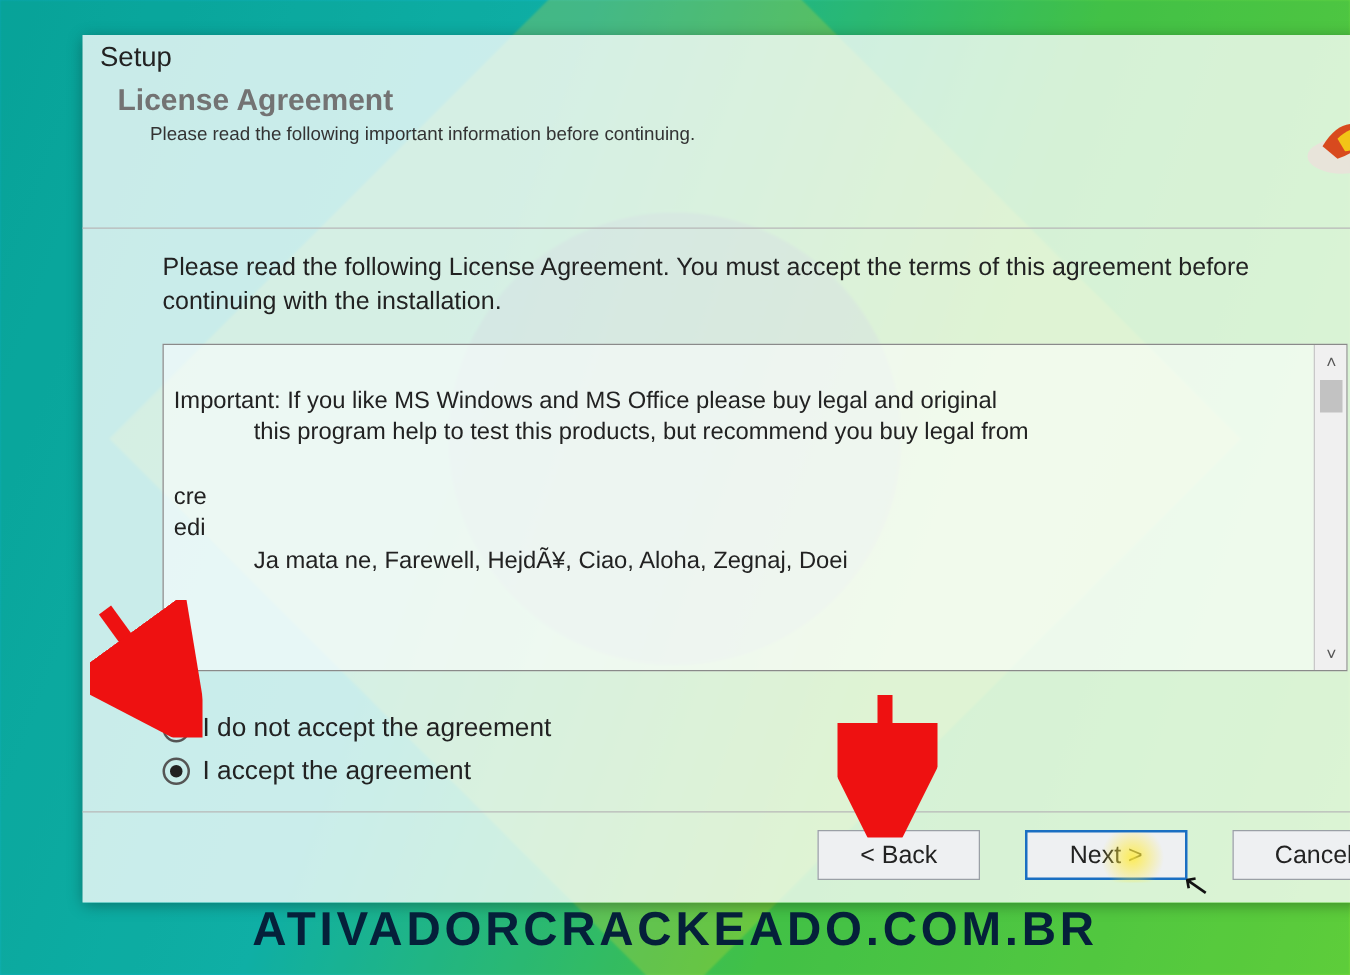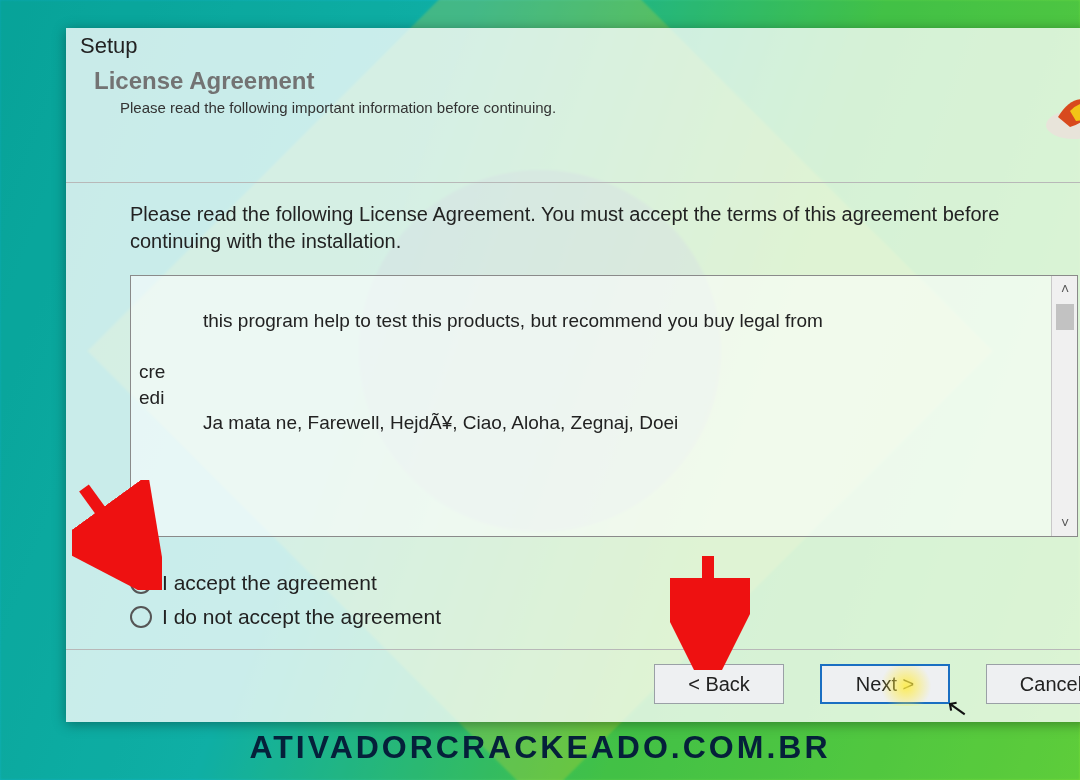--- a/index.html
+++ b/index.html
@@ -181,21 +181,21 @@
     position: absolute;
     pointer-events: none;
   }
   .arrow svg { display: block; }
 
   .watermark {
     position: absolute;
     left: 0; right: 0; bottom: 14px;
     text-align: center;
     font-family: Impact, "Arial Black", sans-serif;
-    font-size: 32px;
+    font-size: 38px;
     letter-spacing: 3px;
     color: #05203a;
     font-weight: 900;
   }
 </style>
 </head>
 <body>
 
 <div class="flag"></div>
 
@@ -217,42 +217,43 @@
         <polygon points="12,0 15,9 24,12 15,15 12,24 9,15 0,12 9,9" fill="#2aa6e0"></polygon>
       </g>
     </svg>
   </div>
 
   <div class="body">
     <div class="lead">Please read the following License Agreement. You must accept the terms of this agreement before continuing with the installation.</div>
 
     <div class="license-box">
       <div class="license-text">
+<span>Important: If you like MS Windows and MS Office please buy legal and original</span>
 <span class="indent">this program help to test this products, but recommend you buy legal from</span>
 <span>cre</span>
 <span>edi</span>
 <span class="indent">Ja mata ne, Farewell, HejdÃ¥, Ciao, Aloha, Zegnaj, Doei</span>
 
 
       </div>
       <div class="scrollbar">
         <div class="scroll-btn up">˄</div>
         <div class="scroll-thumb"></div>
         <div class="scroll-btn down">˅</div>
       </div>
     </div>
 
     <div class="radios">
+      <label class="radio">
+        <span class="dot"></span>
+        <span>I do not accept the agreement</span>
+      </label>
       <label class="radio selected">
         <span class="dot"></span>
         <span>I accept the agreement</span>
-      </label>
-      <label class="radio">
-        <span class="dot"></span>
-        <span>I do not accept the agreement</span>
       </label>
     </div>
   </div>
 
   <div class="footer">
     <button class="btn">&lt; Back</button>
     <button class="btn primary">
       <span>Next &gt;</span>
       <span class="highlight-spot"></span>
     </button>

